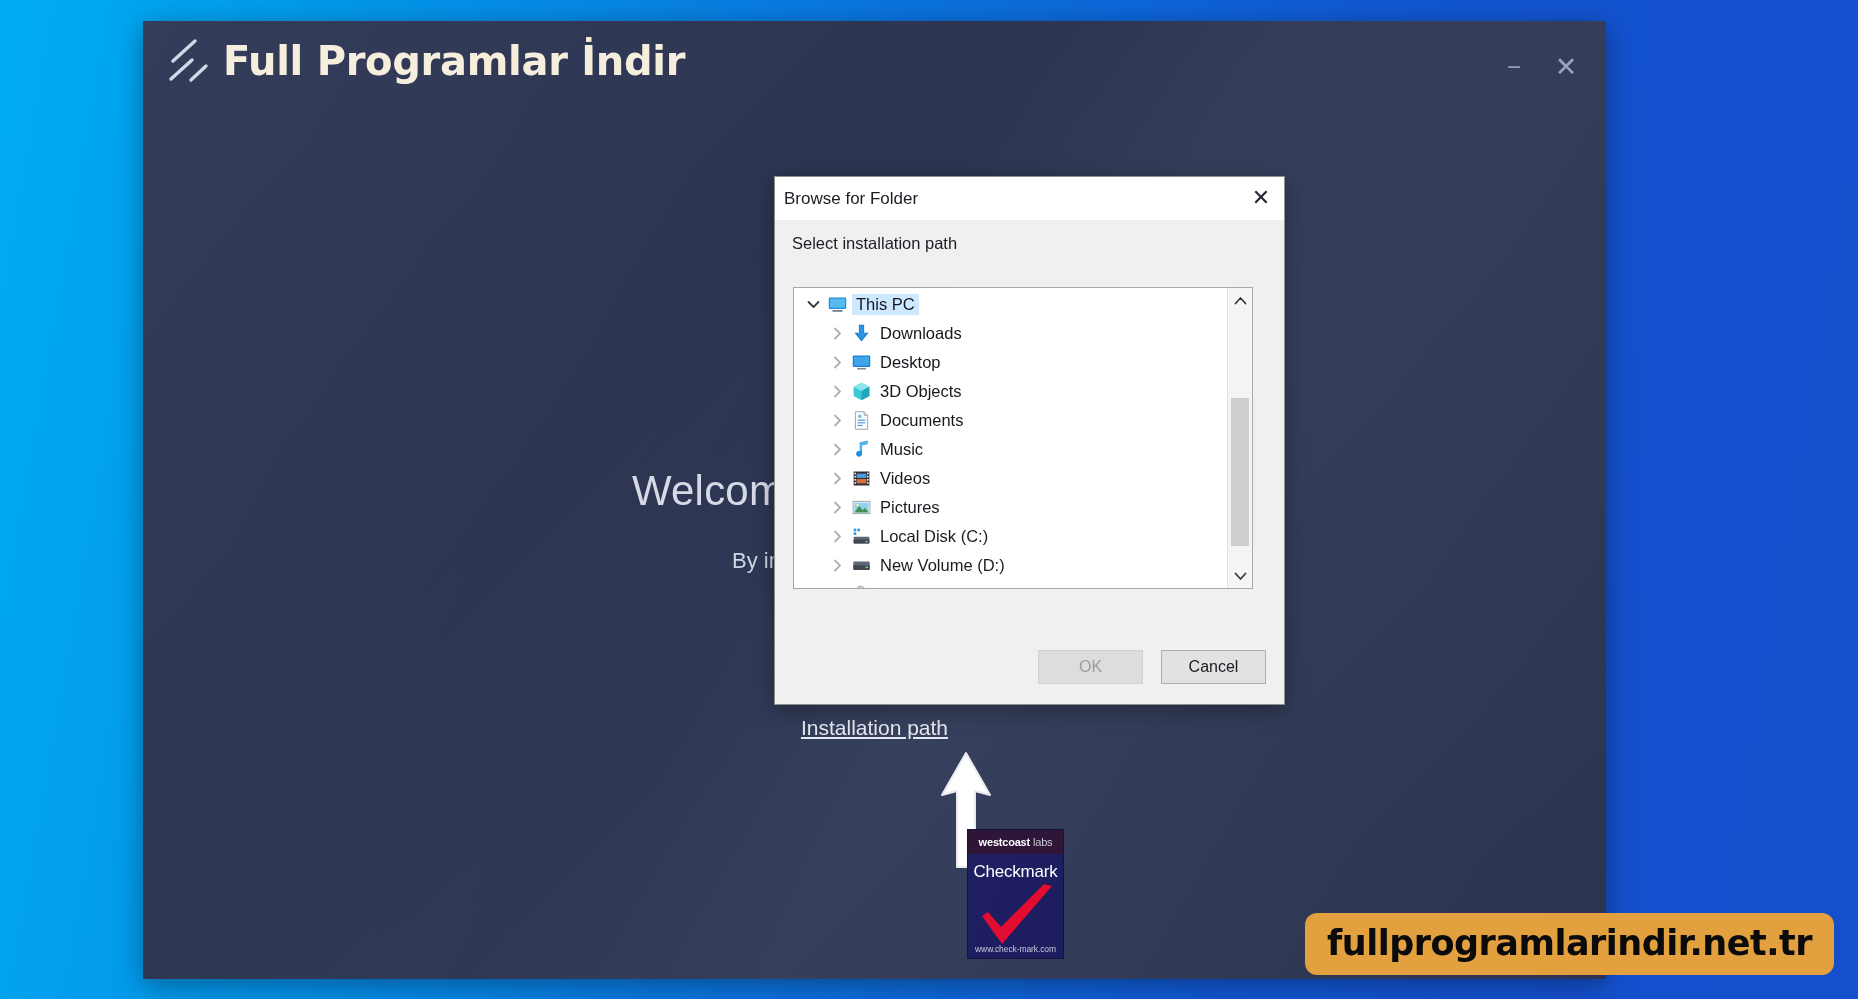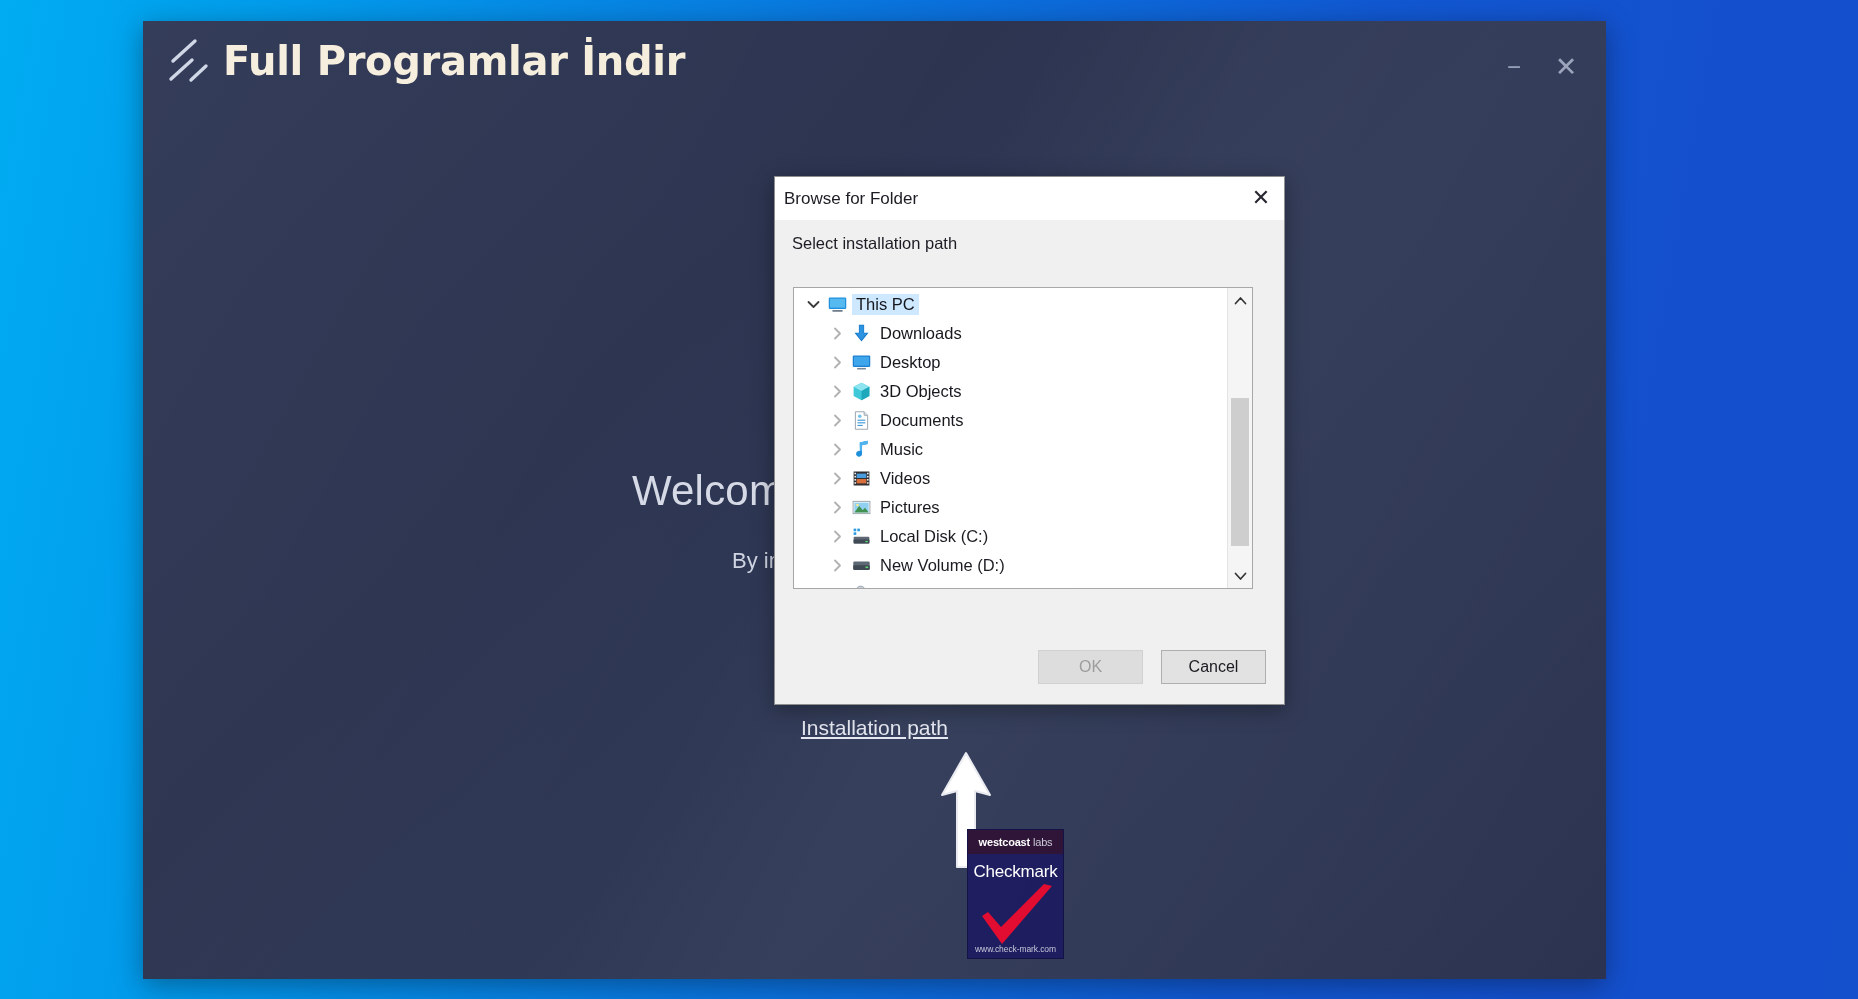--- a/index.html
+++ b/index.html
@@ -603,13 +603,14 @@
       </div>
 
       <div id="dlg-buttons">
         <button class="dlg-btn disabled" disabled="">OK</button>
         <button class="dlg-btn">Cancel</button>
       </div>
 
     </div>
   </div>
 
+  <div id="watermark">fullprogramlarindir.net.tr</div>
 </div>
 
 </body></html>

